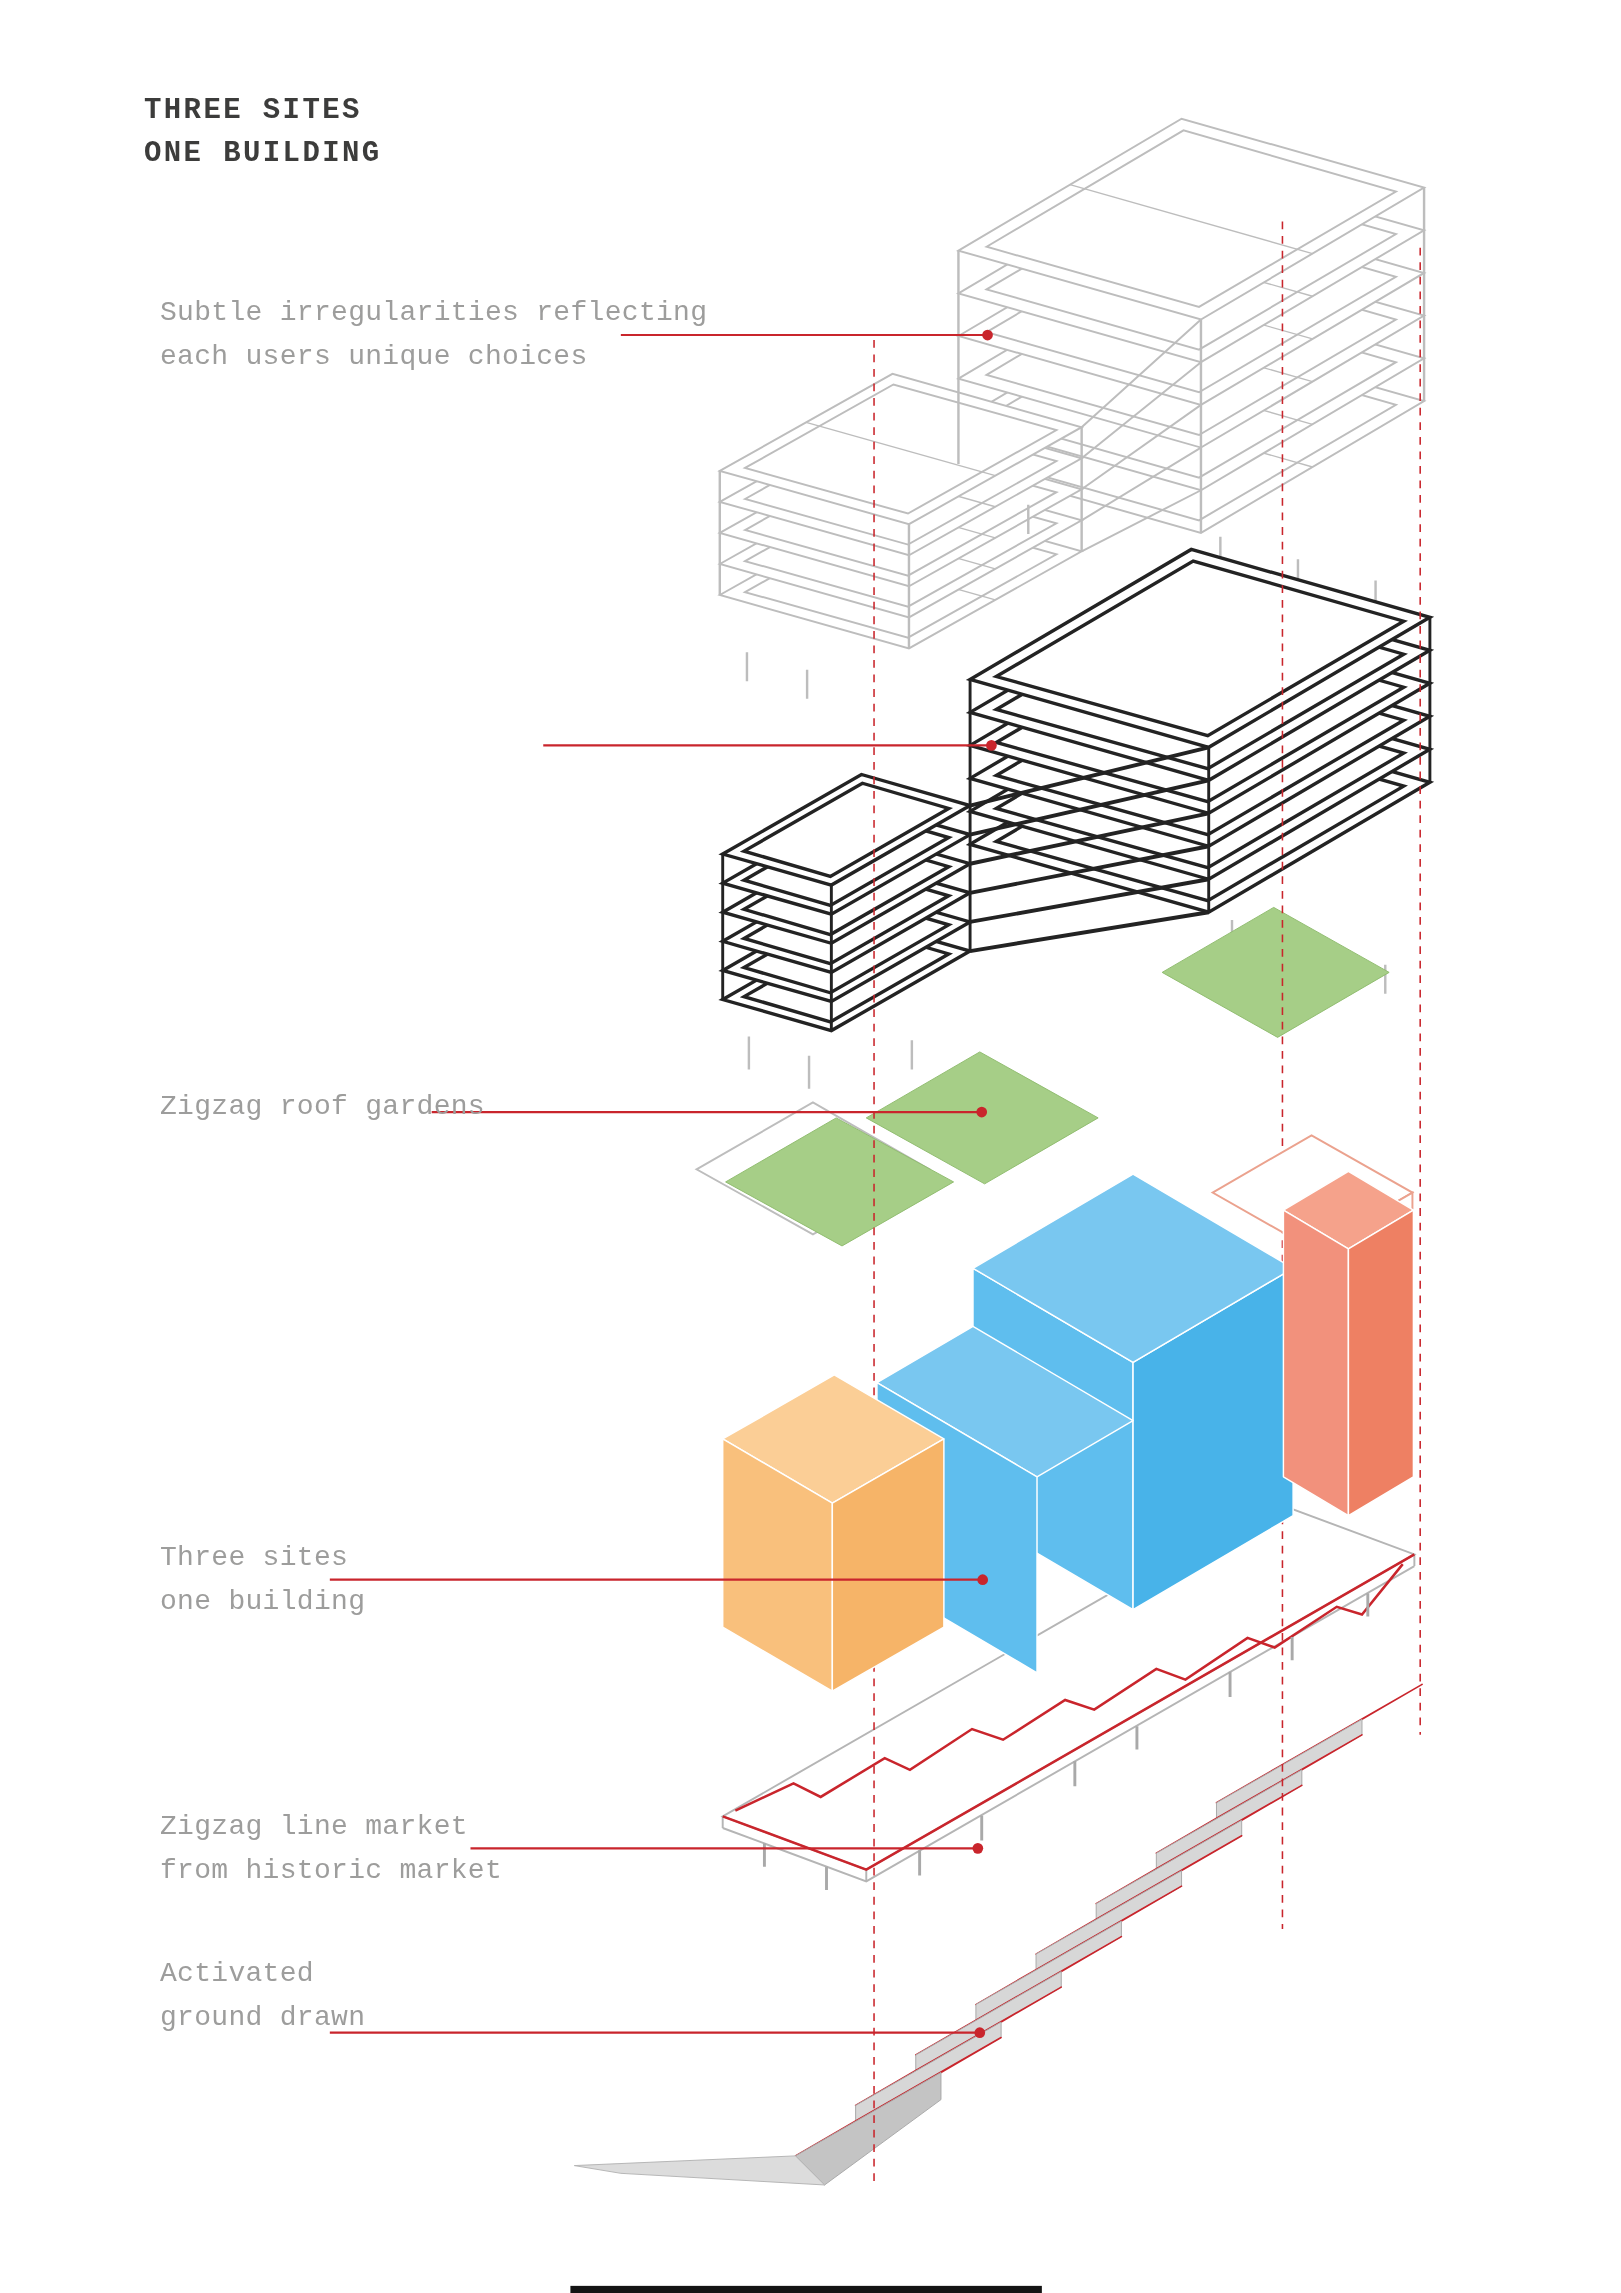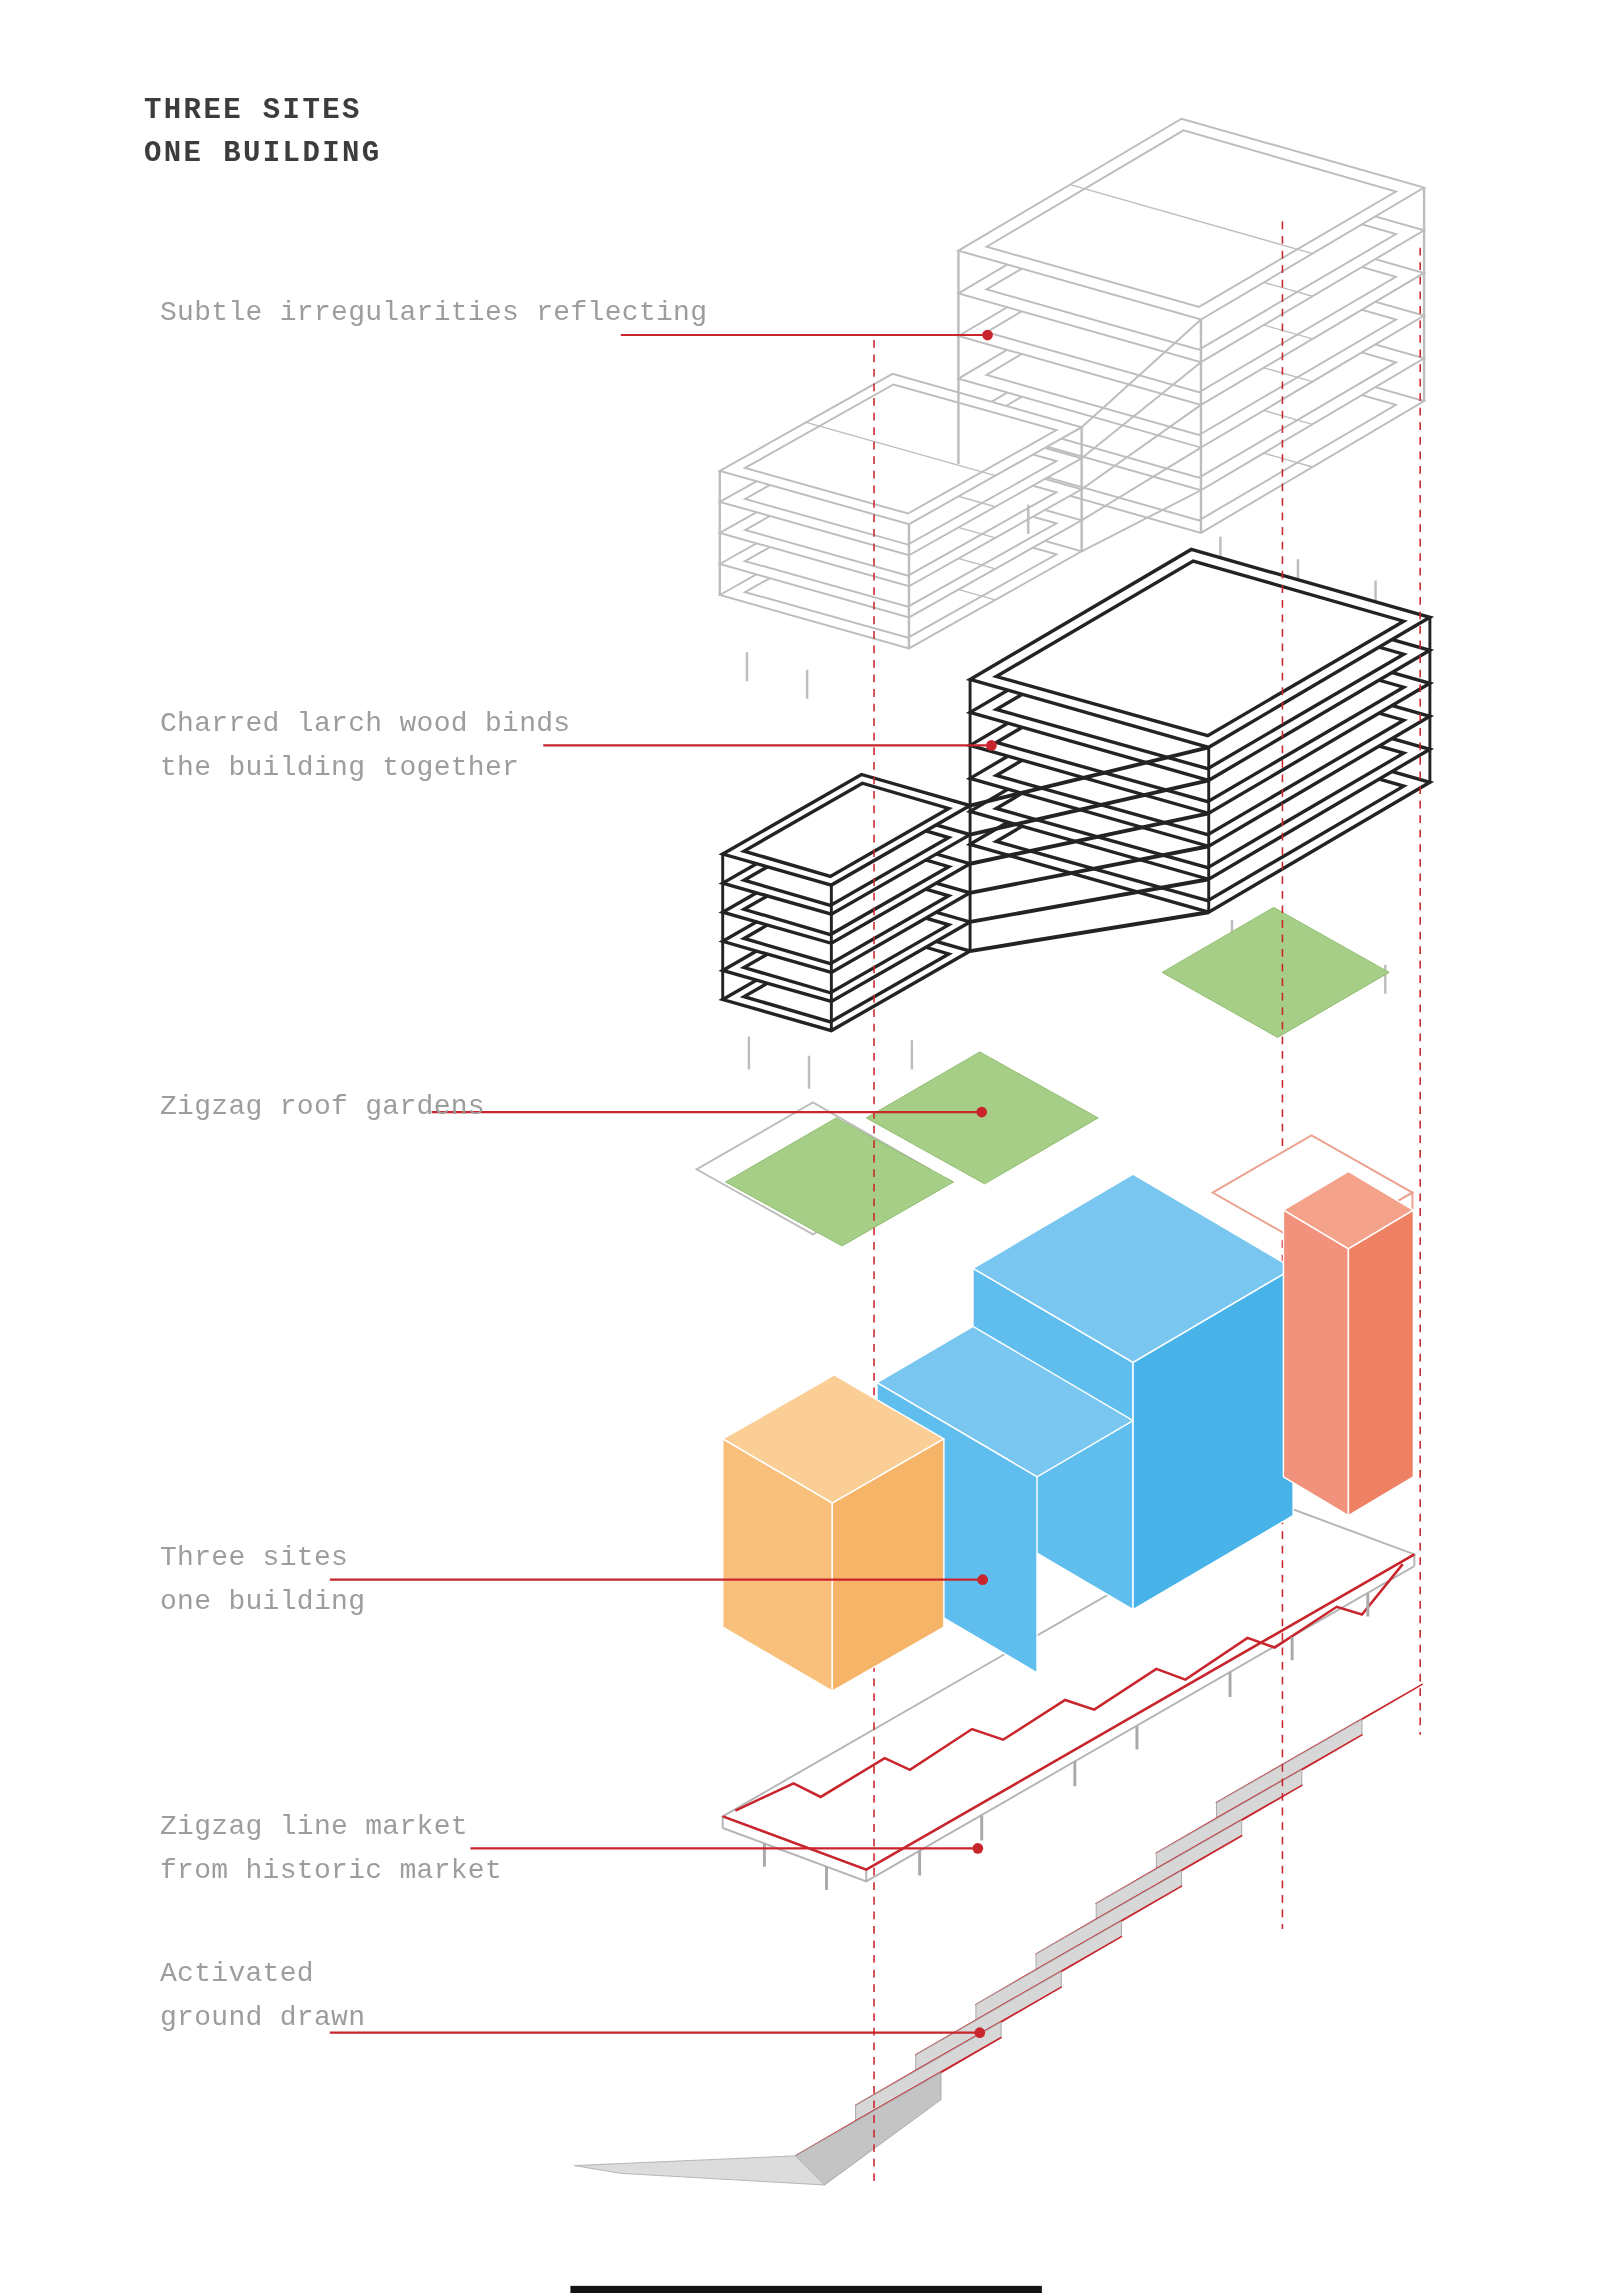--- a/index.html
+++ b/index.html
@@ -201,26 +201,23 @@
     <rect x="588" y="2356" width="486" height="8" fill="#141414"></rect>
   </svg>
 
   <div class="title">
     <div>THREE SITES</div>
     <div>ONE BUILDING</div>
   </div>
 
   <div class="note" style="top:291px">
     <div>Subtle irregularities reflecting</div>
-  </div>
-
-  <div class="note" style="top:702px">
-    <div>Charred larch wood binds</div>
-    <div>the building together</div>
-  </div>
+    <div>each users unique choices</div>
+  </div>
+
 
   <div class="note" style="top:1085px">
     <div>Zigzag roof gardens</div>
   </div>
 
   <div class="note" style="top:1536px">
     <div>Three sites</div>
     <div>one building</div>
   </div>
 

